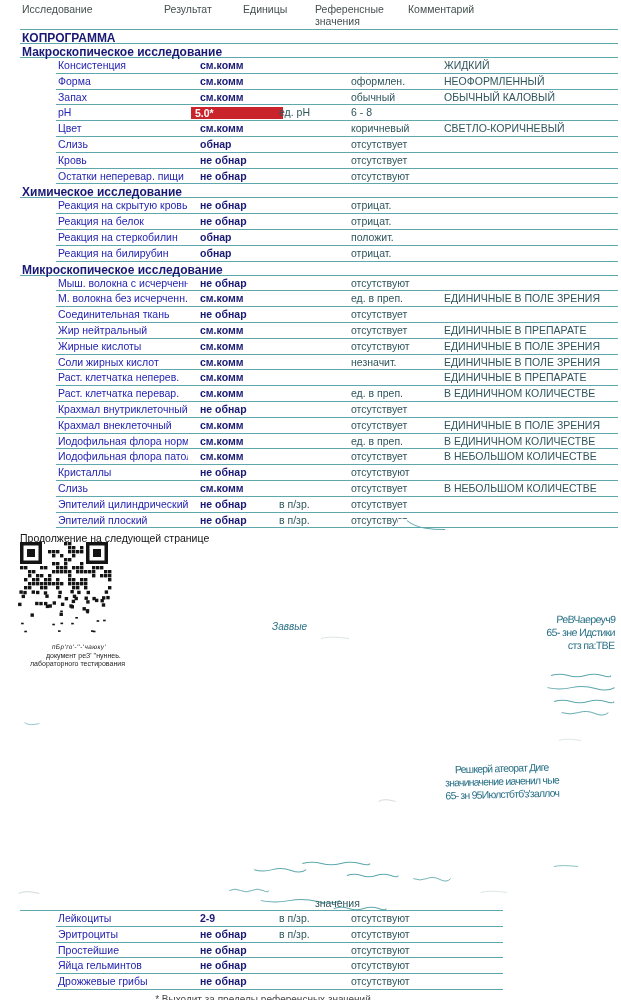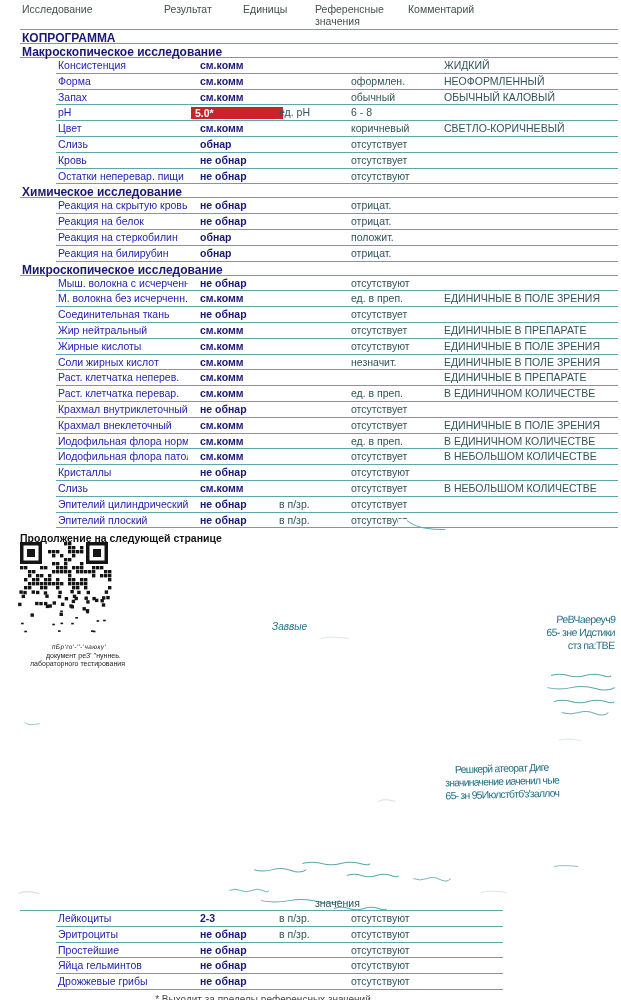--- a/index.html
+++ b/index.html
@@ -29,21 +29,21 @@
   .section-row{position:relative;height:13px;line-height:13px;border-bottom:1px solid var(--line);}
   .section-label{font-size:12px;font-weight:700;color:var(--navy);padding-left:2px;}
   .data-row{position:relative;height:14.8px;line-height:14.8px;border-bottom:1px solid var(--line);margin-left:36px;}
   .data-row .col{position:absolute;top:0;font-size:10.5px;white-space:nowrap;overflow:hidden;}
   .data-row .c-name{color:var(--label);}
   .data-row .c-result{color:var(--navy);font-weight:700;}
   .data-row .c-units,.data-row .c-ref,.data-row .c-comment{color:var(--slate);}
   .c-result.alert{background:var(--red);color:#fff;width:88px;height:12.5px;line-height:12.5px;
                   top:1.5px;padding-left:4px;}
 
-  .continuation{margin:4px 0 0 20px;font-size:10.5px;font-weight:700;color:#141414;}
+  .continuation{margin:4px 0 0 20px;font-size:10.5px;font-weight:400;color:#141414;}
 
   
   .table2{position:absolute;left:0;top:898px;width:506px;}
   .t2head{position:relative;height:12px;margin:0 3px 0 20px;border-bottom:1px solid var(--line);}
   .t2head .col{position:absolute;top:-1px;font-size:10.5px;color:var(--slate);}
   .footnote-clip{height:7px;overflow:hidden;margin:4px 0 0 20px;text-align:center;}
   .footnote{font-size:10px;color:#4a4a4a;}
 
   
   .qr-wrap{position:absolute;left:18px;top:541px;width:180px;}
@@ -519,21 +519,21 @@
       <path d="M2 5 Q20 2 58 5"></path>
     </svg>
 
   <div class="table2">
     <div class="t2head">
       <span class="col c-ref">значения</span>
     </div>
     <div id="rows2">
         <div class="data-row">
           <span class="col c-name">Лейкоциты</span>
-          <span class="col c-result">2-3</span>
+          <span class="col c-result">2-9</span>
           <span class="col c-units">в п/зр.</span>
           <span class="col c-ref">отсутствуют</span>
           <span class="col c-comment"></span>
         </div>
         <div class="data-row">
           <span class="col c-name">Эритроциты</span>
           <span class="col c-result">не обнар</span>
           <span class="col c-units">в п/зр.</span>
           <span class="col c-ref">отсутствуют</span>
           <span class="col c-comment"></span>

